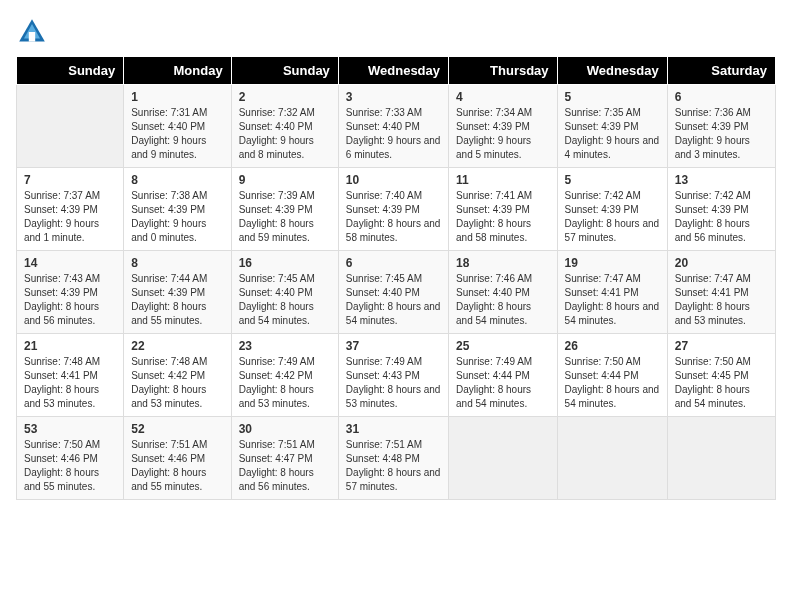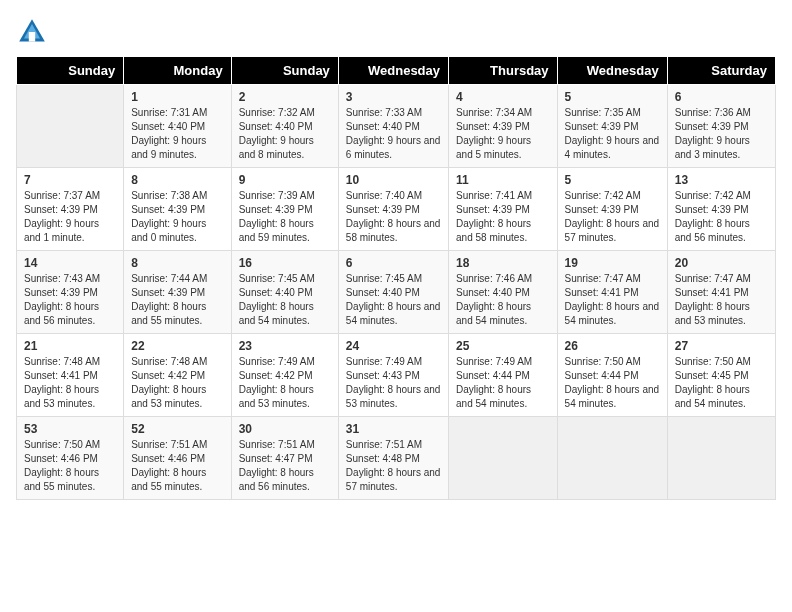--- a/index.html
+++ b/index.html
@@ -224,21 +224,21 @@
         </td>
         <td>
           <span class="day-number">22</span>
           <div class="day-info">Sunrise: 7:48 AM<br>Sunset: 4:42 PM<br>Daylight: 8 hours and 53 minutes.</div>
         </td>
         <td>
           <span class="day-number">23</span>
           <div class="day-info">Sunrise: 7:49 AM<br>Sunset: 4:42 PM<br>Daylight: 8 hours and 53 minutes.</div>
         </td>
         <td>
-          <span class="day-number">24</span>
+          <span class="day-number">37</span>
           <div class="day-info">Sunrise: 7:49 AM<br>Sunset: 4:43 PM<br>Daylight: 8 hours and 53 minutes.</div>
         </td>
         <td>
           <span class="day-number">25</span>
           <div class="day-info">Sunrise: 7:49 AM<br>Sunset: 4:44 PM<br>Daylight: 8 hours and 54 minutes.</div>
         </td>
         <td>
           <span class="day-number">26</span>
           <div class="day-info">Sunrise: 7:50 AM<br>Sunset: 4:44 PM<br>Daylight: 8 hours and 54 minutes.</div>
         </td>

